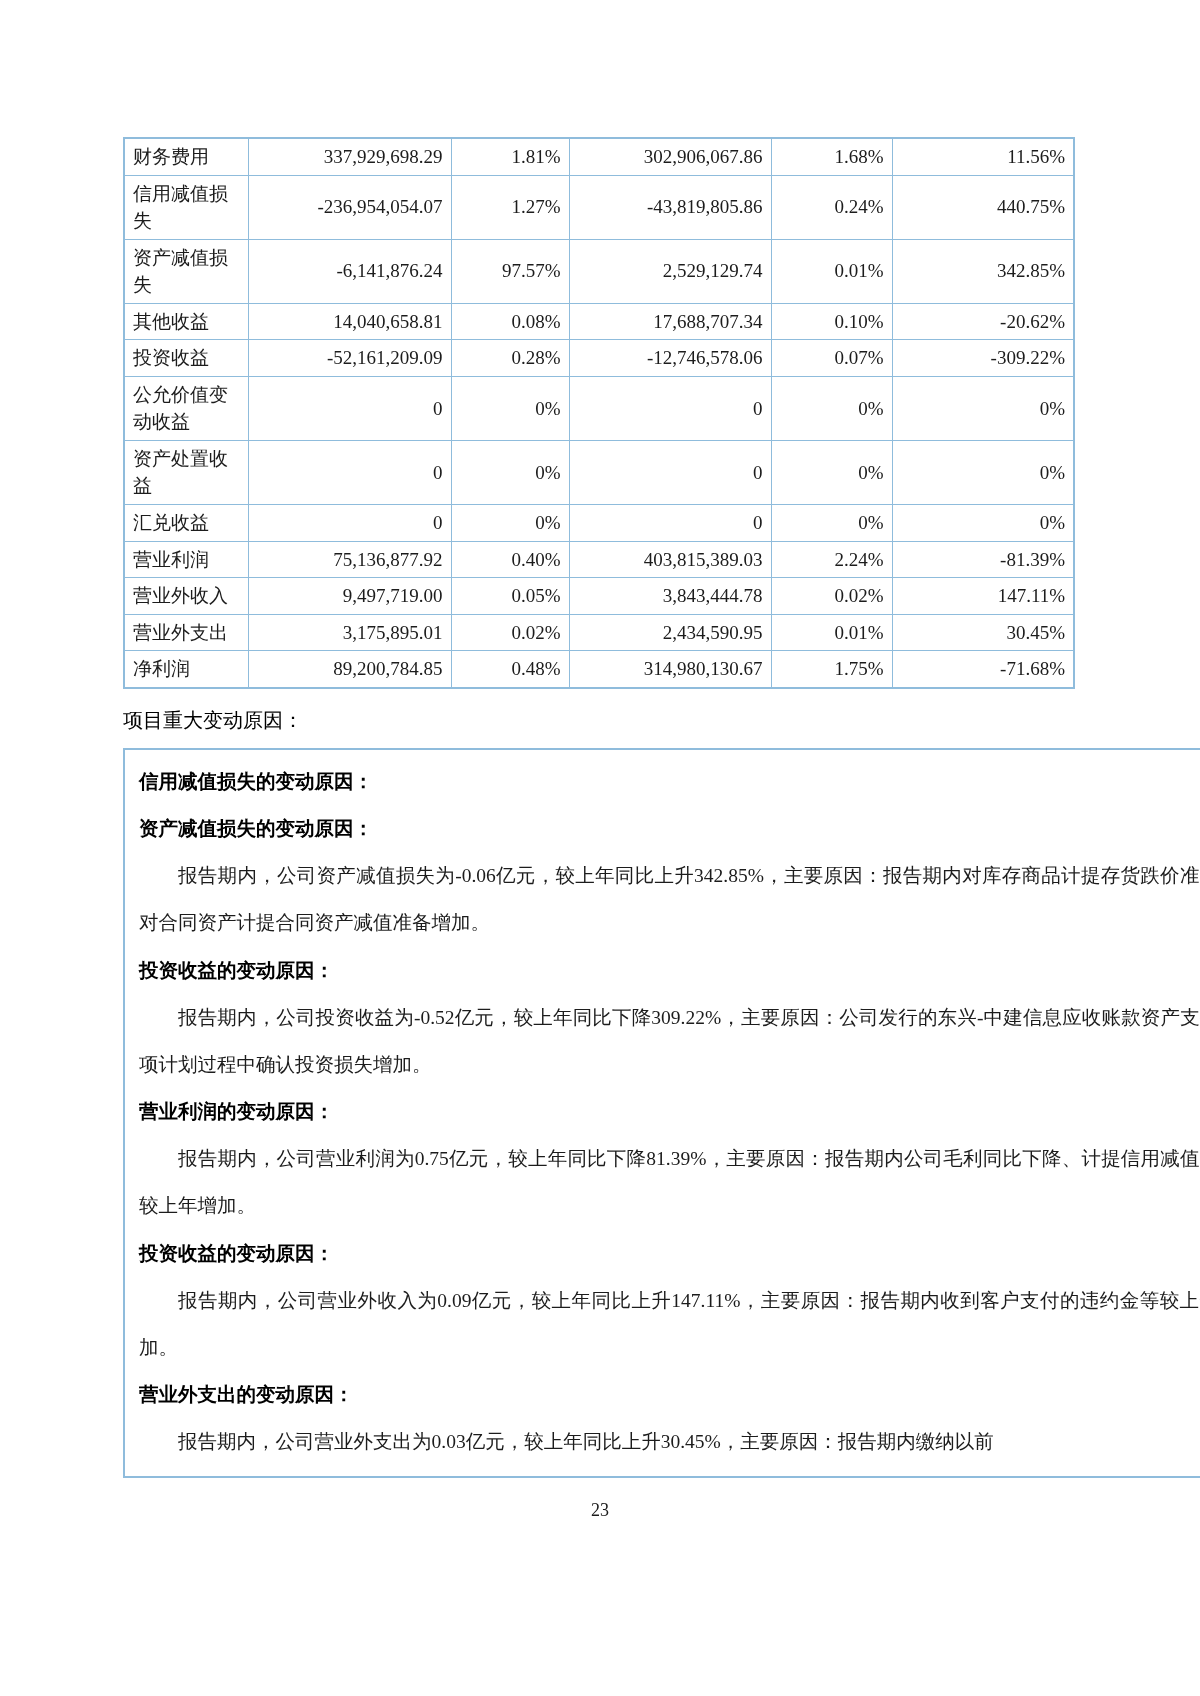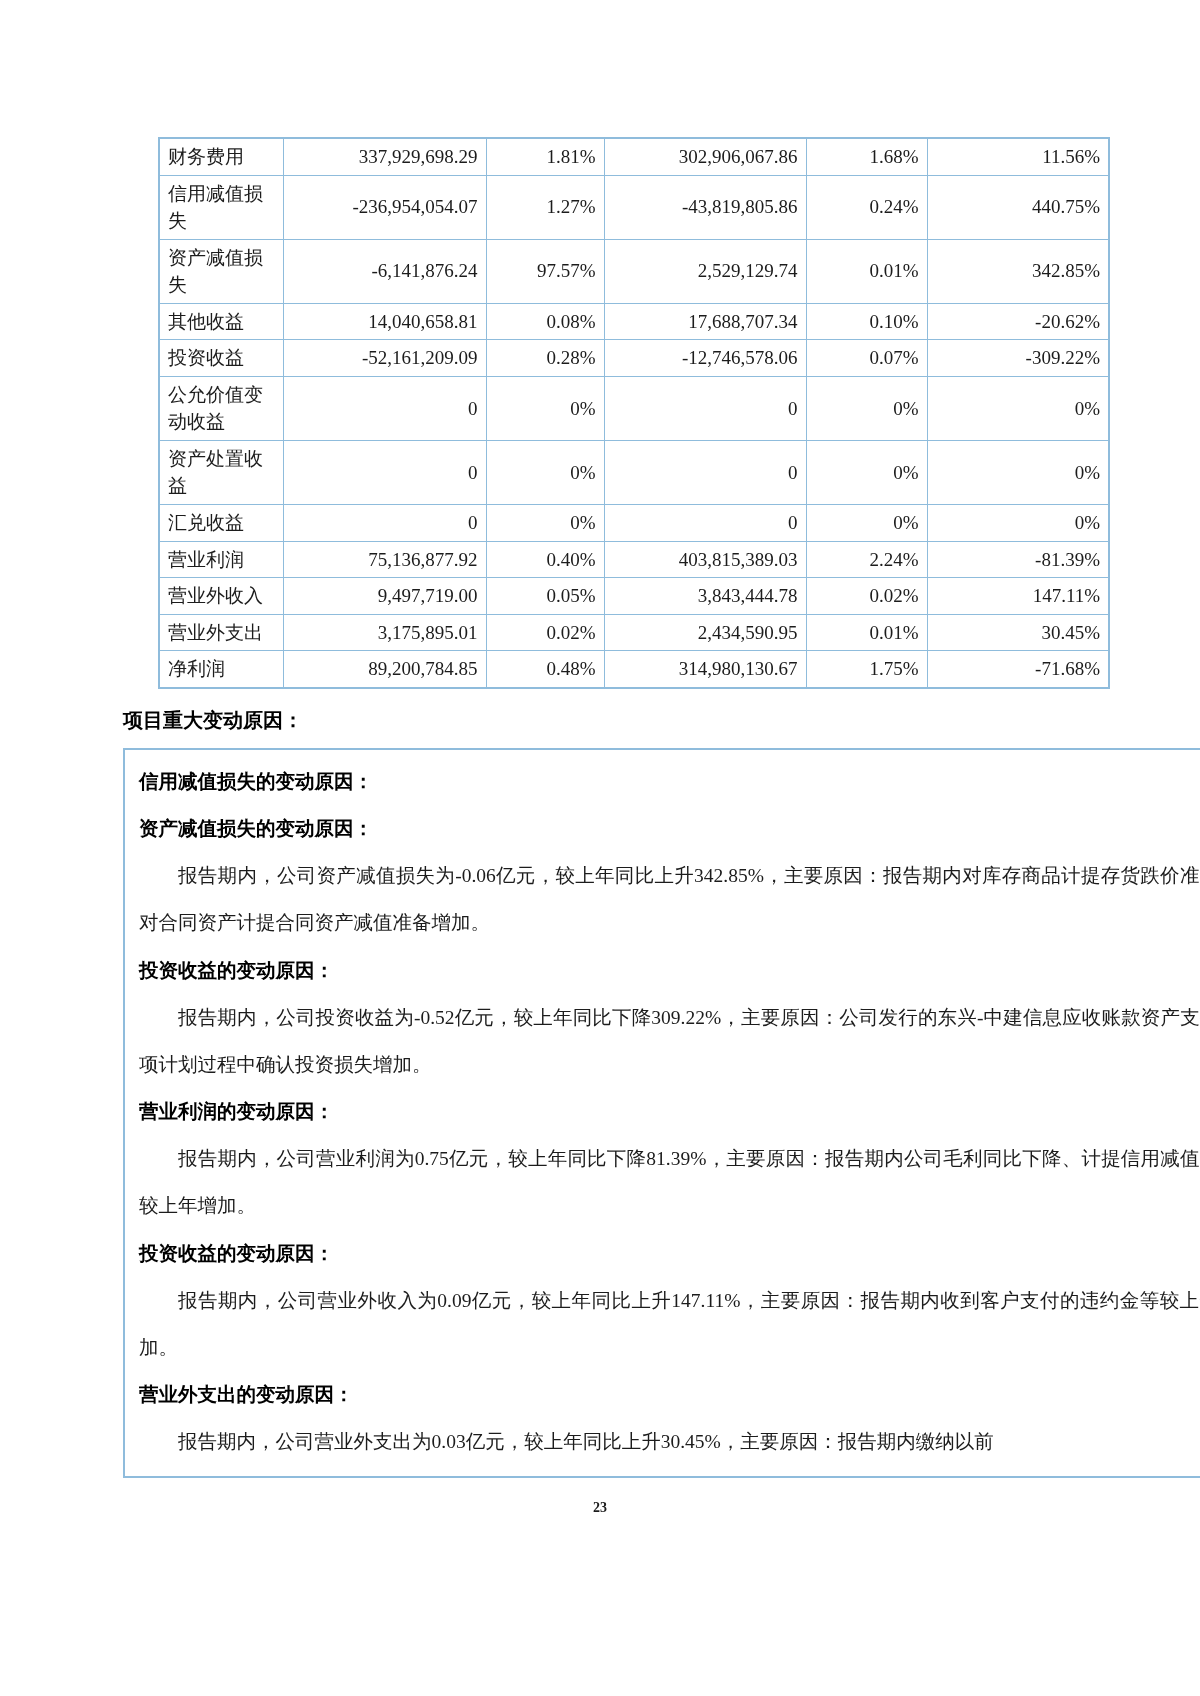--- a/index.html
+++ b/index.html
@@ -22,35 +22,34 @@
     width: 954px;
     margin: 0 auto;
   }
   
   table.fin {
     width: 816px;
     border-collapse: collapse;
     table-layout: fixed;
     font-size: 19px;
     border: 2px solid #8fbcdc;
-    margin-left: 35px;
   }
   table.fin td {
     border: 1px solid #8fbcdc;
     padding: 4px 8px;
     line-height: 1.45;
     vertical-align: middle;
     overflow: hidden;
   }
   td.c-label { text-align: left;  word-break: break-all; }
   td.c-num   { text-align: right; padding-right: 10px; white-space: nowrap; }
   
   .section-title {
     font-family: "Liberation Sans", "DejaVu Sans", sans-serif;
-    font-weight: bold;
+    font-weight: normal;
     font-size: 20px;
     color: #000000;
     margin: 18px 0 14px 0;
   }
   
   .reason-box {
     box-sizing: border-box;
     width: 1134px;
     border: 2px solid #8fbcdc;
     padding: 8px 16px 10px 14px;
@@ -66,24 +65,23 @@
   .reason-body {
     font-size: 19.5px;
     margin: 0;
     line-height: 2.42;
     text-indent: 2em;
     text-align: justify;
   }
   
   .page-number {
     text-align: center;
-    font-size: 14px;
+    font-size: 18px;
     margin-top: 22px;
     color: #1c1c1c;
-    font-weight: bold;
   }
 </style>
 </head>
 <body>
 
 <div class="page">
   <div class="content">
 
     <table class="fin">
       <colgroup>

